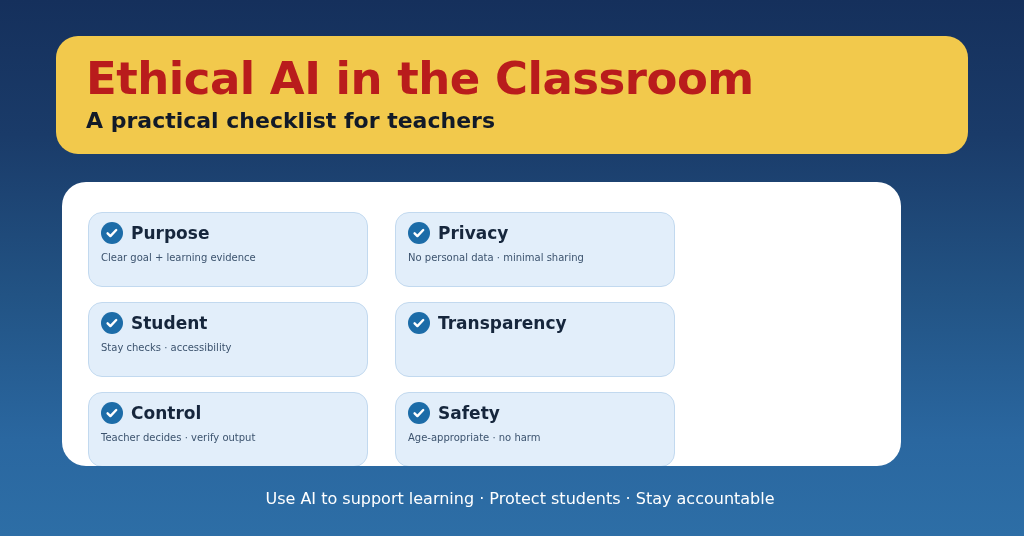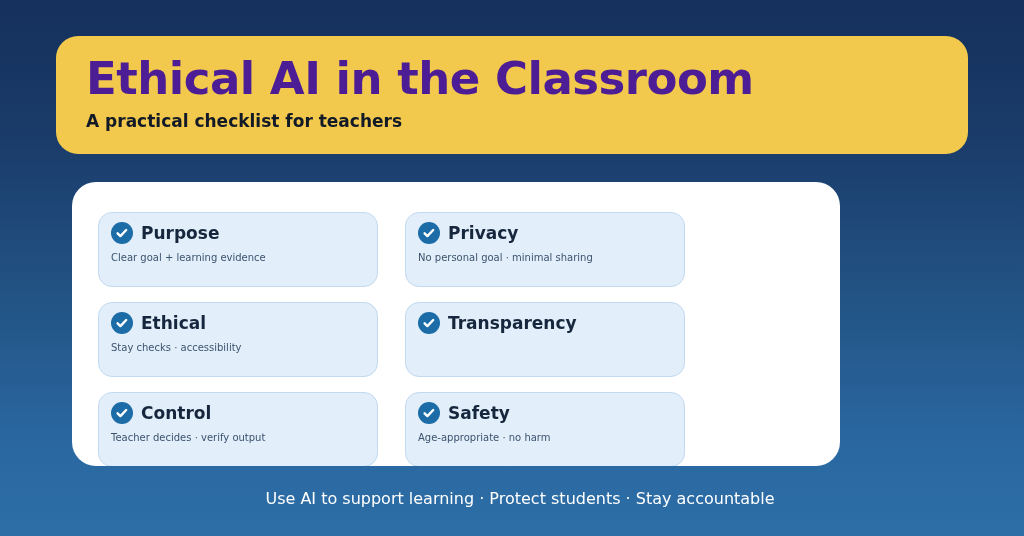--- a/index.html
+++ b/index.html
@@ -33,39 +33,39 @@
     padding: 16px 30px 0 30px;
     overflow: hidden;
   }
   .banner-title {
     margin: 0;
     font-family: "DejaVu Sans", sans-serif;
     font-weight: bold;
     font-size: 45px;
     line-height: 54px;
     letter-spacing: -0.5px;
-    color: #4c1d95;
+    color: #b91c1c;
     white-space: nowrap;
   }
   .banner-subtitle {
     margin: 0;
     font-family: "DejaVu Sans", sans-serif;
     font-weight: bold;
-    font-size: 17px;
+    font-size: 22px;
     line-height: 30px;
     color: #121a28;
     white-space: nowrap;
   }
 
   
   .panel {
     position: absolute;
-    left: 72px;
+    left: 62px;
     top: 182px;
-    width: 768px;
+    width: 839px;
     height: 284px;
     background: #ffffff;
     border-radius: 24px;
     overflow: hidden;
   }
   .grid {
     position: absolute;
     left: 26px;
     top: 30px;
     width: 888px;
@@ -158,31 +158,31 @@
 
       <div class="card">
         <div class="card-head">
           <span class="check-badge">
             <svg width="14" height="14" viewBox="0 0 14 14">
                 <path d="M2.6 7.3 L5.4 10.1 L11.2 4.0" fill="none" stroke="#ffffff" stroke-width="2.4" stroke-linecap="round" stroke-linejoin="round"></path>
               </svg>
           </span>
           <span class="card-title">Privacy</span>
         </div>
-        <div class="card-desc">No personal goal · minimal sharing</div>
-      </div>
-
-      <div class="card">
-        <div class="card-head">
-          <span class="check-badge">
-            <svg width="14" height="14" viewBox="0 0 14 14">
-                <path d="M2.6 7.3 L5.4 10.1 L11.2 4.0" fill="none" stroke="#ffffff" stroke-width="2.4" stroke-linecap="round" stroke-linejoin="round"></path>
-              </svg>
-          </span>
-          <span class="card-title">Ethical</span>
+        <div class="card-desc">No personal data · minimal sharing</div>
+      </div>
+
+      <div class="card">
+        <div class="card-head">
+          <span class="check-badge">
+            <svg width="14" height="14" viewBox="0 0 14 14">
+                <path d="M2.6 7.3 L5.4 10.1 L11.2 4.0" fill="none" stroke="#ffffff" stroke-width="2.4" stroke-linecap="round" stroke-linejoin="round"></path>
+              </svg>
+          </span>
+          <span class="card-title">Student</span>
         </div>
         <div class="card-desc">Stay checks · accessibility</div>
       </div>
 
       <div class="card">
         <div class="card-head">
           <span class="check-badge">
             <svg width="14" height="14" viewBox="0 0 14 14">
                 <path d="M2.6 7.3 L5.4 10.1 L11.2 4.0" fill="none" stroke="#ffffff" stroke-width="2.4" stroke-linecap="round" stroke-linejoin="round"></path>
               </svg>

